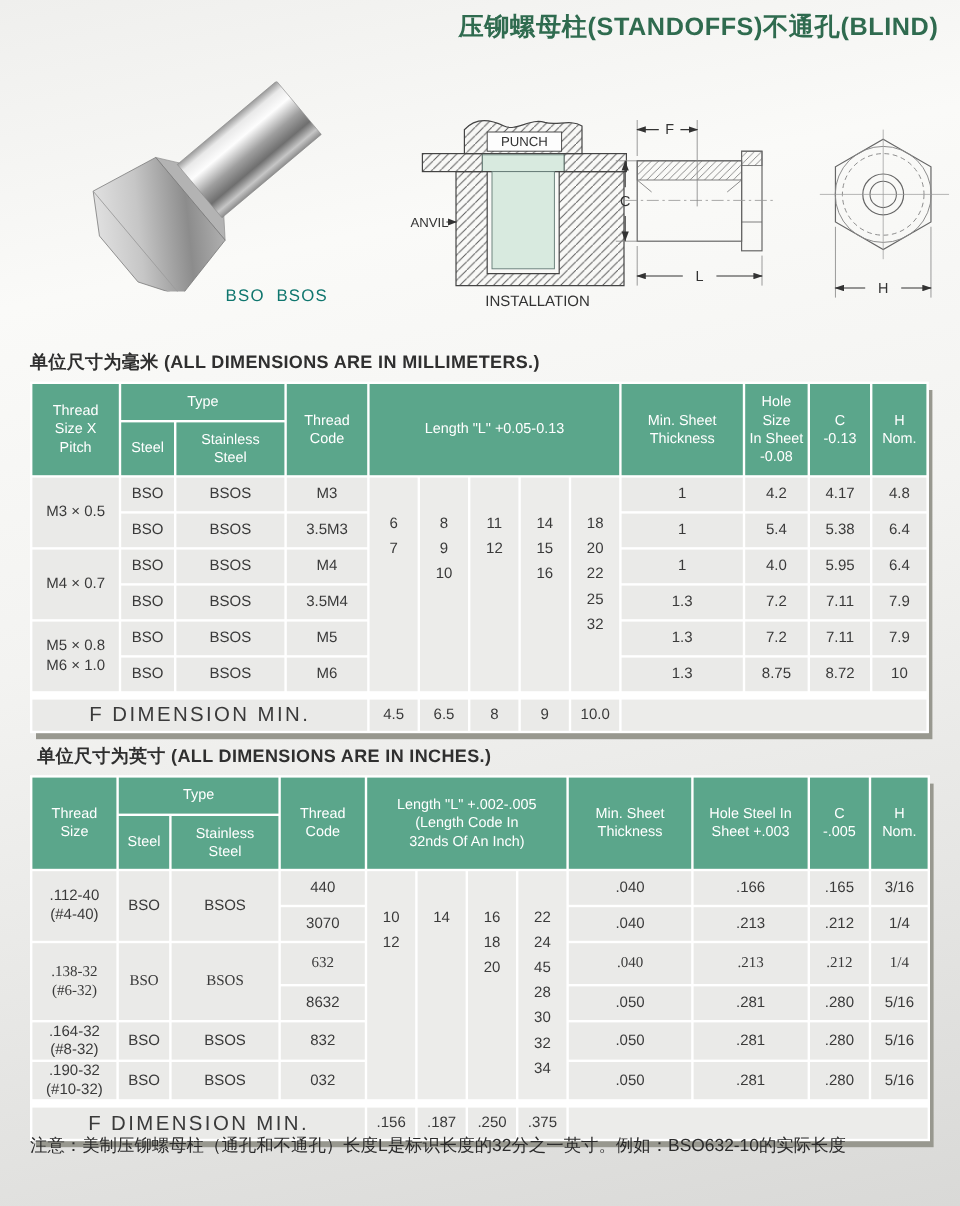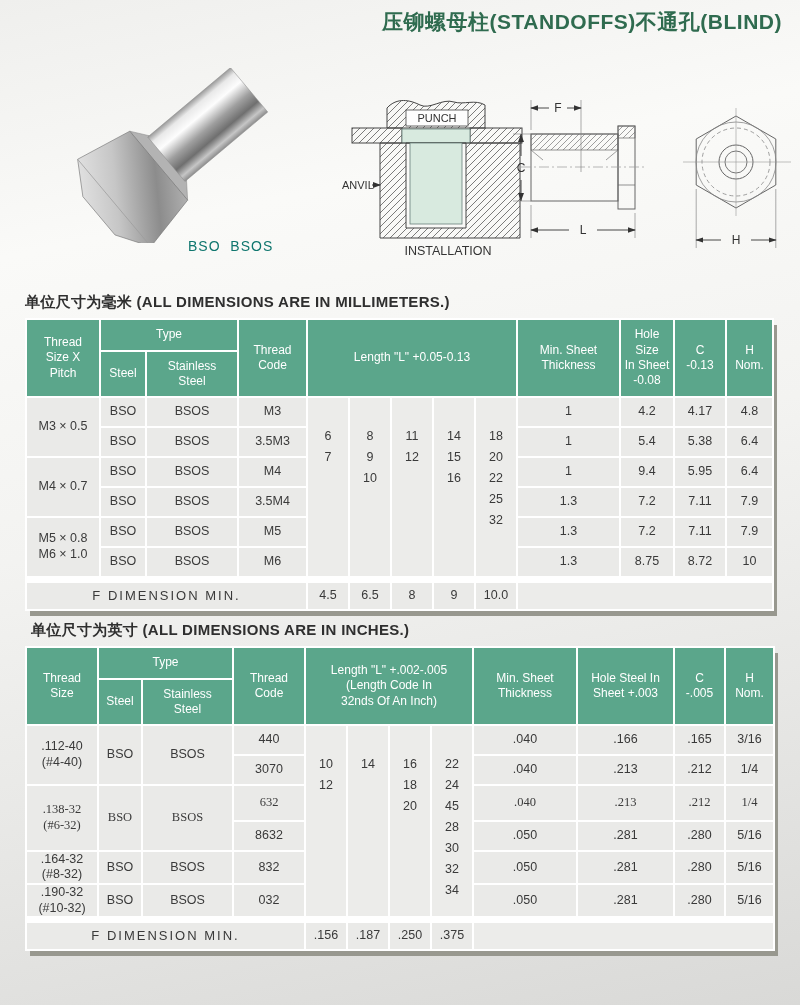--- a/index.html
+++ b/index.html
@@ -25,21 +25,21 @@
     text-align:center;vertical-align:middle;padding:2px 1px;white-space:pre-line;
   }
   .spec td{
     background:#eaeae8;color:#3a3a3a;font-size:12.5px;text-align:center;
     vertical-align:middle;padding:0 2px;white-space:pre-line;line-height:1.25;
   }
   .spec td.len{vertical-align:top;padding-top:12px;background:#ececea;}
   .spec td.len div{height:21px;line-height:21px;}
   .spec tr.spacer td{height:3px;background:#fff;padding:0;}
   .spec tr.frow td{height:26px;}
-  .spec td.flabel{letter-spacing:2px;font-size:13px;margin-left:26px;}
+  .spec td.flabel{letter-spacing:2px;font-size:17px;margin-left:26px;}
   .spec td.blank{background:#ececea;}
   .note{font-size:14.5px;color:#2b2b2b;line-height:31px;width:766px;}
   svg text{font-family:"Liberation Sans", sans-serif;fill:#333;}
 </style>
 </head>
 <body>
 
 <div class="abs page-title">压铆螺母柱(STANDOFFS)不通孔(BLIND)</div>
 
 <div class="abs" style="left:55px;top:68px;width:235px;height:175px;">
@@ -252,21 +252,21 @@
       <td>5.4</td>
       <td>5.38</td>
       <td>6.4</td>
     </tr>
     <tr style="height:28px;">
       <td rowspan="2">M4 × 0.7</td>
       <td>BSO</td>
       <td>BSOS</td>
       <td>M4</td>
       <td>1</td>
-      <td>9.4</td>
+      <td>4.0</td>
       <td>5.95</td>
       <td>6.4</td>
     </tr>
     <tr style="height:28px;">
       <td>BSO</td>
       <td>BSOS</td>
       <td>3.5M4</td>
       <td>1.3</td>
       <td>7.2</td>
       <td>7.11</td>
@@ -431,13 +431,14 @@
       <td>.187</td>
       <td>.250</td>
       <td>.375</td>
       <td class="blank" colspan="4"></td>
     </tr>
   </tbody>
 </table>
 </div>
 
 <div class="abs note" style="left:25px;top:940px;">
+  <div>注意：美制压铆螺母柱（通孔和不通孔）长度L是标识长度的32分之一英寸。例如：BSO632-10的实际长度</div>
 </div>
 
 </body></html>

